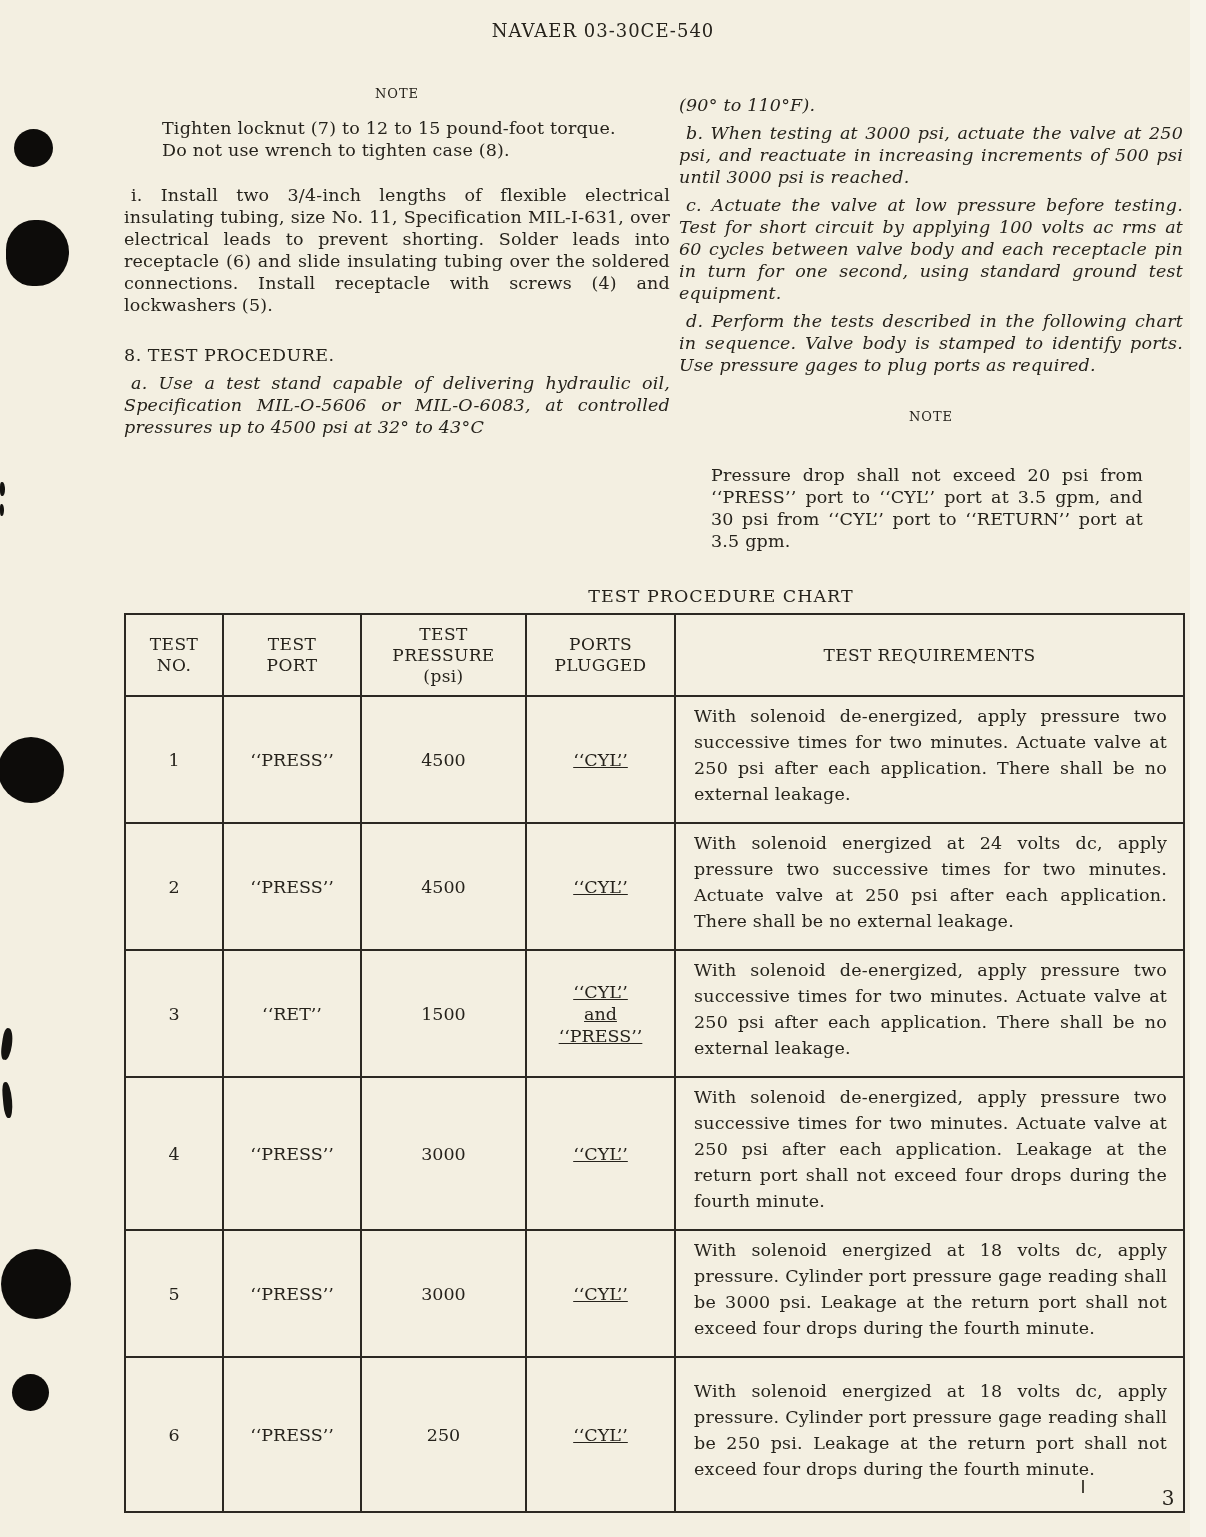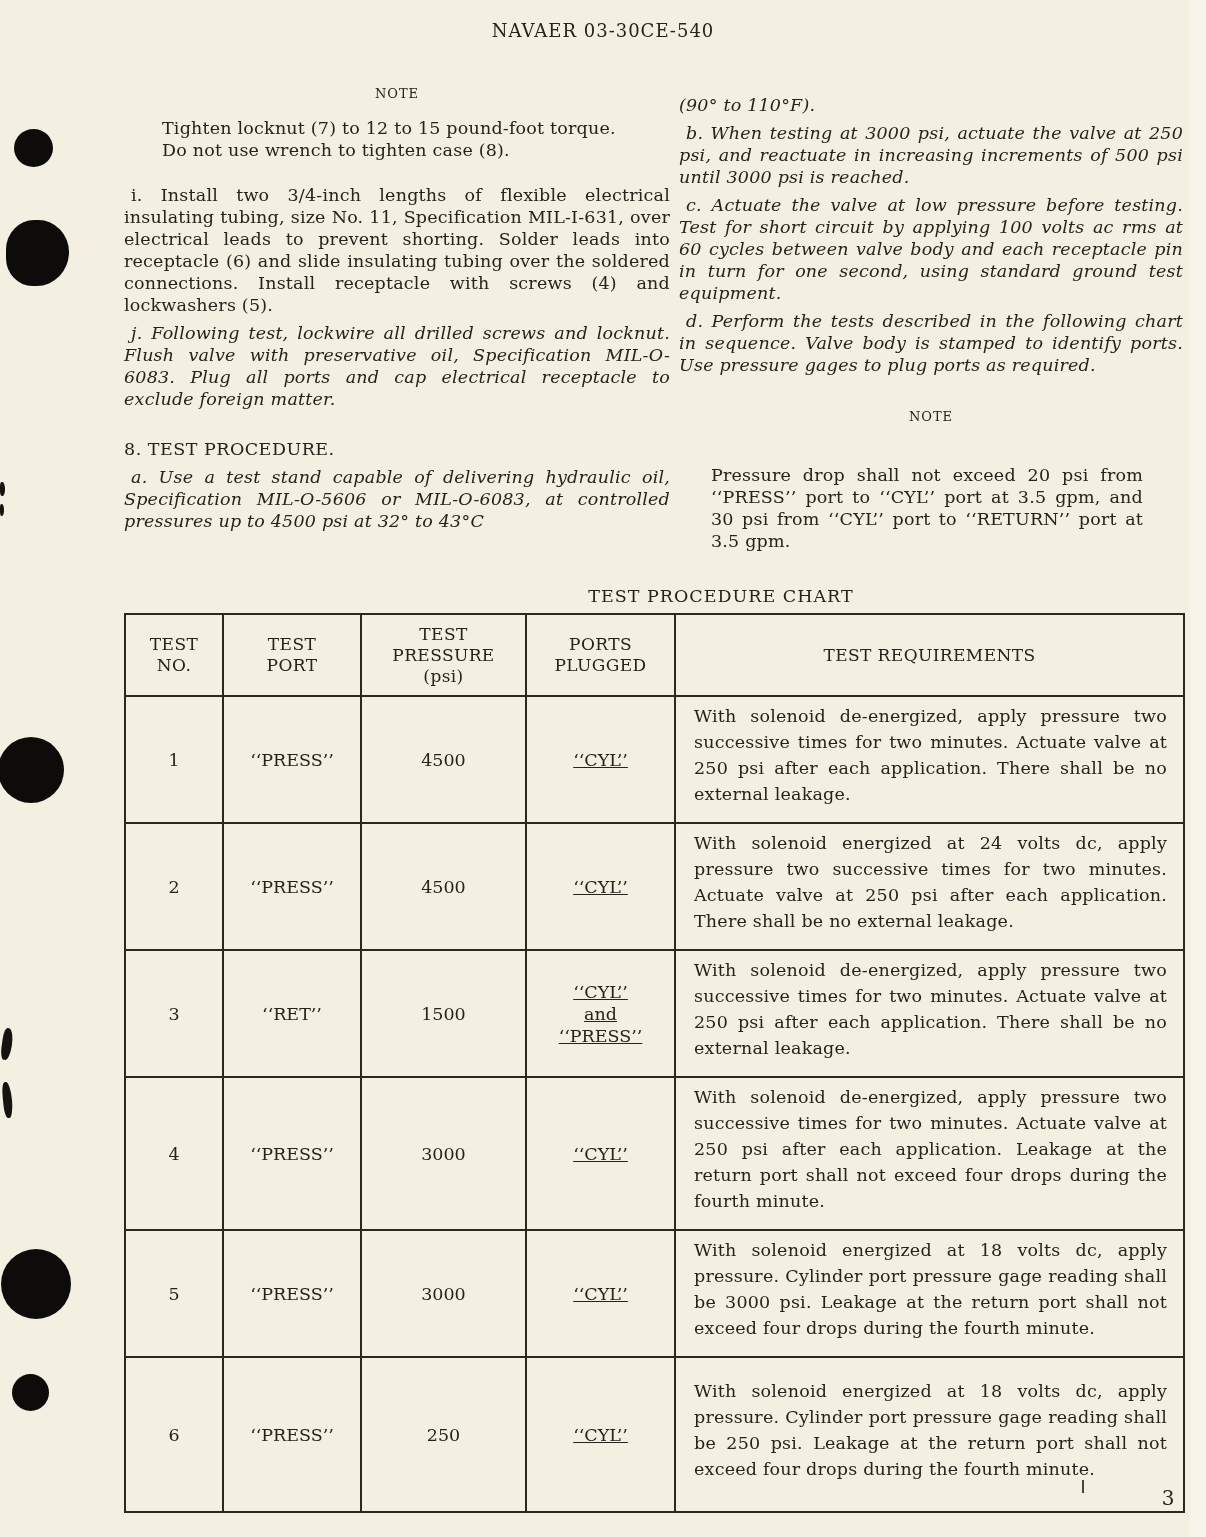--- a/index.html
+++ b/index.html
@@ -60,21 +60,20 @@
 
 <div class="page">
   <div class="edge-strip"></div>
 
   <div class="doc-number">NAVAER 03-30CE-540</div>
 
   <div class="col col-left">
     <div class="note-head">NOTE</div>
     <p class="note-body-left">Tighten locknut (7) to 12 to 15 pound-foot torque. Do not use wrench to tighten case (8).</p>
     <p class="para mt-para">i. Install two 3/4-inch lengths of flexible electrical insulating tubing, size No. 11, Specification MIL-I-631, over electrical leads to prevent shorting.  Solder leads into receptacle (6) and slide insulating tubing over the soldered connections. Install receptacle with screws (4) and lockwashers (5).</p>
-    <p class="para tight">j. Following test, lockwire all drilled screws and locknut.  Flush valve with preservative oil, Specification MIL-O-6083.  Plug all ports and cap electrical receptacle to exclude foreign matter.</p>
     <p class="section-head">8. TEST PROCEDURE.</p>
     <p class="para tight">a. Use a test stand capable of delivering hydraulic oil, Specification MIL-O-5606 or MIL-O-6083, at controlled pressures up to 4500 psi at 32° to 43°C</p>
   </div>
 
   <div class="col col-right">
     <p class="tight">(90° to 110°F).</p>
     <p class="para tight">b. When testing at 3000 psi, actuate the valve at 250 psi, and reactuate in increasing increments of 500 psi until 3000 psi is reached.</p>
     <p class="para tight">c. Actuate the valve at low pressure before testing. Test for short circuit by applying 100 volts ac rms at 60 cycles between valve body and each receptacle pin in turn for one second, using standard ground test equipment.</p>
     <p class="para tight">d. Perform the tests described in the following chart in sequence.  Valve body is stamped to identify ports. Use pressure gages to plug ports as required.</p>
     <div class="note-head" style="margin-top:30px;">NOTE</div>

